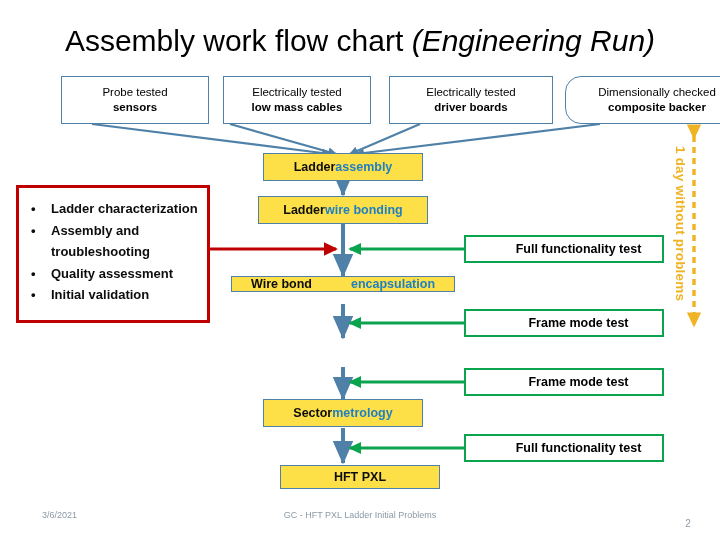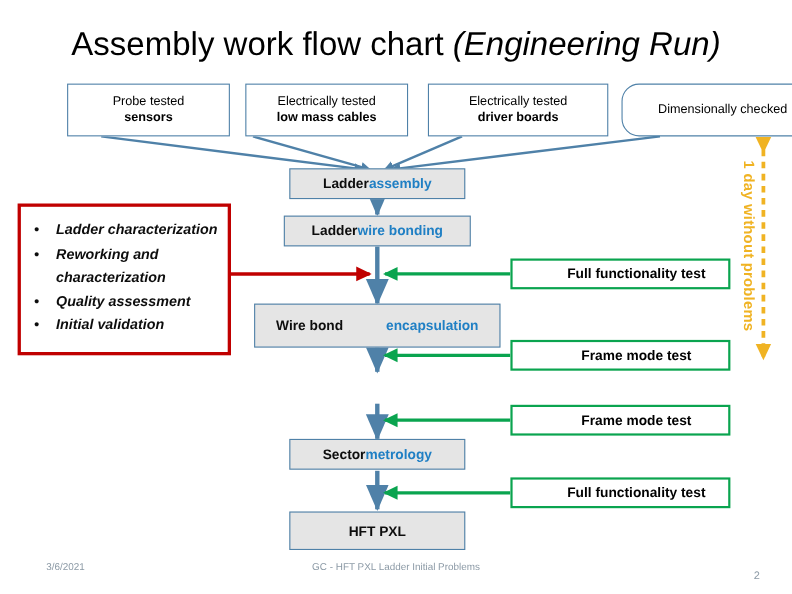--- a/index.html
+++ b/index.html
@@ -51,28 +51,27 @@
   .box-green {
     border: 2.5px solid #0aa44f;
     font-size: 12.5px;
     font-weight: bold;
     color: #000000;
     padding-left: 29px;
   }
   .box-red {
     border: 3px solid #c00000;
     background: #ffffff;
-    font-style: italic;
   }
 
   
   .flowbox {
     box-sizing: border-box;
     border: 1.5px solid #4f81a8;
-    background: #e5e5e5;
+    background: #fde047;
     display: flex;
     align-items: center;
     justify-content: center;
     font-size: 12.5px;
     font-weight: bold;
     white-space: nowrap;
   }
   .k-dark { color: #0d0d0d; }
   .k-blue { color: #1f7fc4; }
 
@@ -213,62 +212,63 @@
   <div class="abs box box-blue" style="left:346px; top:76px; width:164px; height:48px;">
     <div>
       <div>Electrically tested</div>
       <div class="ln2">driver boards</div>
     </div>
   </div>
 
   <div class="abs box box-blue" style="left:522px; top:76px; width:184px; height:48px;border-radius:16px;">
     <div>
       <div>Dimensionally checked</div>
+      <div class="ln2">composite backer</div>
     </div>
   </div>
 
   <div class="abs box-red" id="bullets">
     <ul>
       <li>
         <span>Ladder characterization</span>
       </li>
       <li>
-        <span>Reworking and characterization</span>
+        <span>Assembly and troubleshooting</span>
       </li>
       <li>
         <span>Quality assessment</span>
       </li>
       <li>
         <span>Initial validation</span>
       </li>
     </ul>
   </div>
 
   <div class="abs flowbox" style="left:263px; top:153px; width:160px; height:28px;">
     <span class="k-dark">Ladder </span>
       <span class="k-blue">assembly</span>
   </div>
 
   <div class="abs flowbox" style="left:258px; top:196px; width:170px; height:28px;">
     <span class="k-dark">Ladder </span>
       <span class="k-blue">wire bonding</span>
   </div>
 
-  <div class="abs flowbox" style="left:231px; top:276px; width:224px; height:40px;gap:39px;">
+  <div class="abs flowbox" style="left:231px; top:276px; width:224px; height:16px;gap:39px;">
     <span class="k-dark">Wire bond </span>
       <span class="k-blue">encapsulation</span>
   </div>
 
 
   <div class="abs flowbox" style="left:263px; top:399px; width:160px; height:28px;text-align:right;">
     <span class="k-dark">Sector </span>
       <span class="k-blue">metrology</span>
   </div>
 
-  <div class="abs flowbox" style="left:263px; top:465px; width:160px; height:35px;">
+  <div class="abs flowbox" style="left:280px; top:465px; width:160px; height:24px;">
     <span class="k-dark">HFT PXL</span>
       <span class="k-blue"></span>
   </div>
 
   <div class="abs box box-green" style="left:464px; top:235px; width:200px; height:28px;">
     <span>Full functionality test</span>
   </div>
 
   <div class="abs box box-green" style="left:464px; top:309px; width:200px; height:28px;">
     <span>Frame mode test</span>

